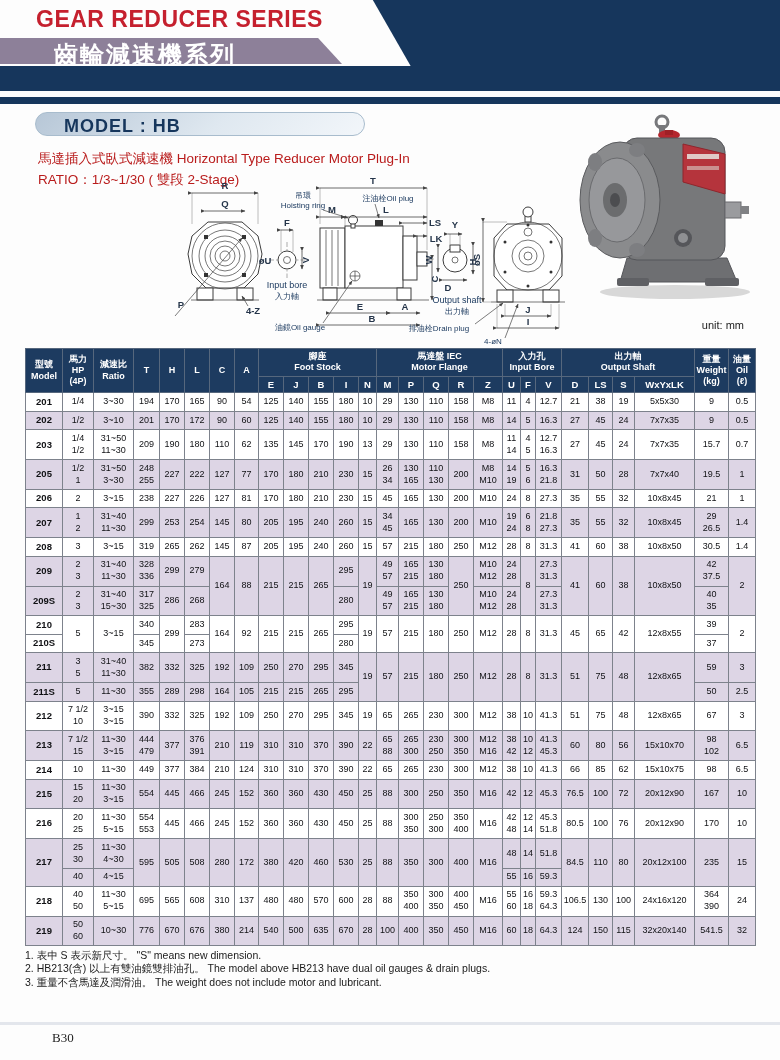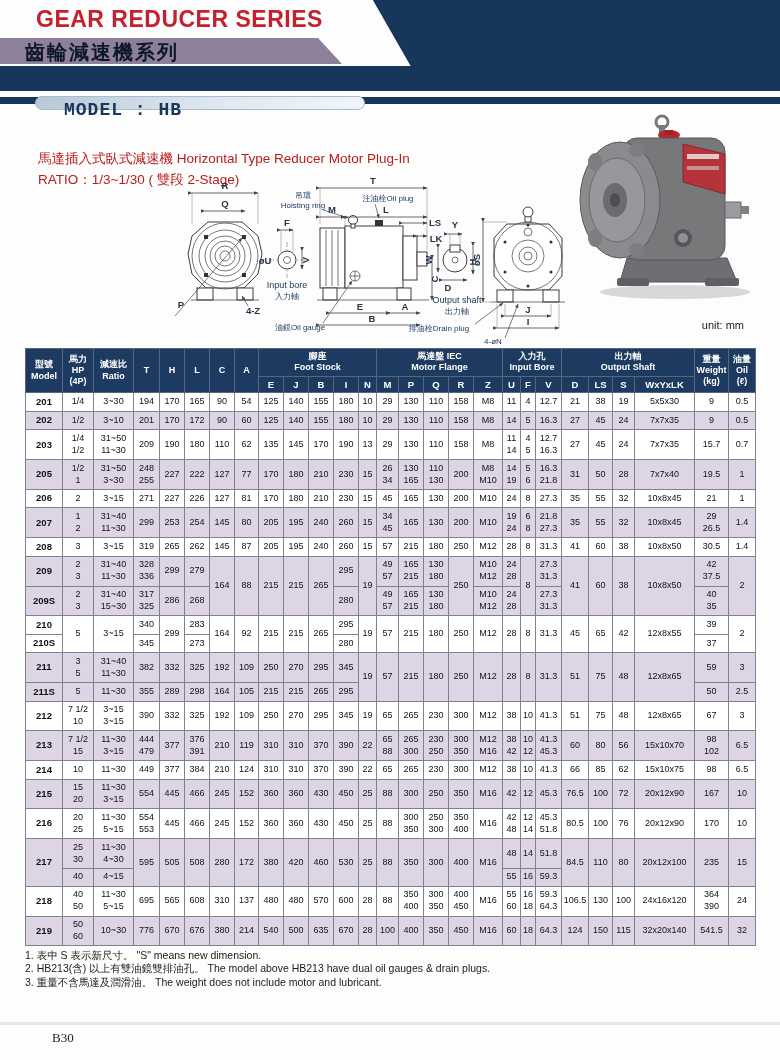--- a/index.html
+++ b/index.html
@@ -5,28 +5,28 @@
   * { margin:0; padding:0; box-sizing:border-box; }
   body { background:#9a9a9a; font-family:"Liberation Sans",sans-serif; }
   .page { position:relative; width:780px; height:1060px; background:#fdfdfd; margin:0 auto; overflow:hidden; }
 
   
   .title-en { position:absolute; left:36px; top:6px; font-size:23px; font-weight:bold; color:#c5202e; letter-spacing:.5px; }
   .wedge { position:absolute; top:0; right:0; width:445px; height:66px; background:#16365c;
            clip-path:polygon(8.5% 0,100% 0,100% 100%,17% 100%); }
   .purple-band { position:absolute; left:0; top:38px; width:342px; height:26px; background:#8d8099;
            clip-path:polygon(0 0,93% 0,100% 100%,0 100%); }
-  .purple-band span { position:absolute; left:25px; top:1px; font-size:20px; font-weight:bold; color:#0f172a; letter-spacing:2px; }
+  .purple-band span { position:absolute; left:54px; top:1px; font-size:24px; font-weight:bold; color:#ffffff; letter-spacing:2px; }
   .navy-band { position:absolute; left:0; top:66px; width:100%; height:25px; background:#16365c; }
   .navy-stripe { position:absolute; left:0; top:97px; width:100%; height:7px; background:#16365c; }
 
   
-  .model-tab { position:absolute; left:35px; top:96px; width:330px; height:14px; border-radius:15px;
+  .model-tab { position:absolute; left:35px; top:112px; width:330px; height:24px; border-radius:15px;
         background:linear-gradient(135deg,#b7c7d7 0%,#dfe8f0 55%,#f2f6fa 100%);
-        border:1px solid #a8bccd;font-family:Liberation Mono, monospace; }
+        border:1px solid #a8bccd; }
   .model-tab span { position:absolute; left:28px; top:3px; font-size:18px; font-weight:bold; color:#16365c; letter-spacing:1px; }
   .desc { position:absolute; left:38px; top:148px; font-size:13.5px; color:#b91c1c; line-height:21px; }
 
   
   .diagram { position:absolute; left:145px; top:176px; }
   .photo { position:absolute; left:565px; top:110px; }
   svg text { font-family:"Liberation Sans",sans-serif; }
   .dl { font-size:9.5px; fill:#25354a; text-anchor:middle; font-weight:bold; }
   .co { font-size:8px; fill:#1d3b60; text-anchor:middle; }
   .ol { stroke:#3c3c3c; stroke-width:1; fill:#fff; }
@@ -465,21 +465,21 @@
             <td>50</td>
             <td>28</td>
             <td>7x7x40</td>
             <td>19.5</td>
             <td>1</td>
           </tr>
           <tr>
             <td class="model">206</td>
             <td>2</td>
             <td>3~15</td>
-            <td>271</td>
+            <td>238</td>
             <td>227</td>
             <td>226</td>
             <td>127</td>
             <td>81</td>
             <td>170</td>
             <td>180</td>
             <td>210</td>
             <td>230</td>
             <td>15</td>
             <td>45</td>

